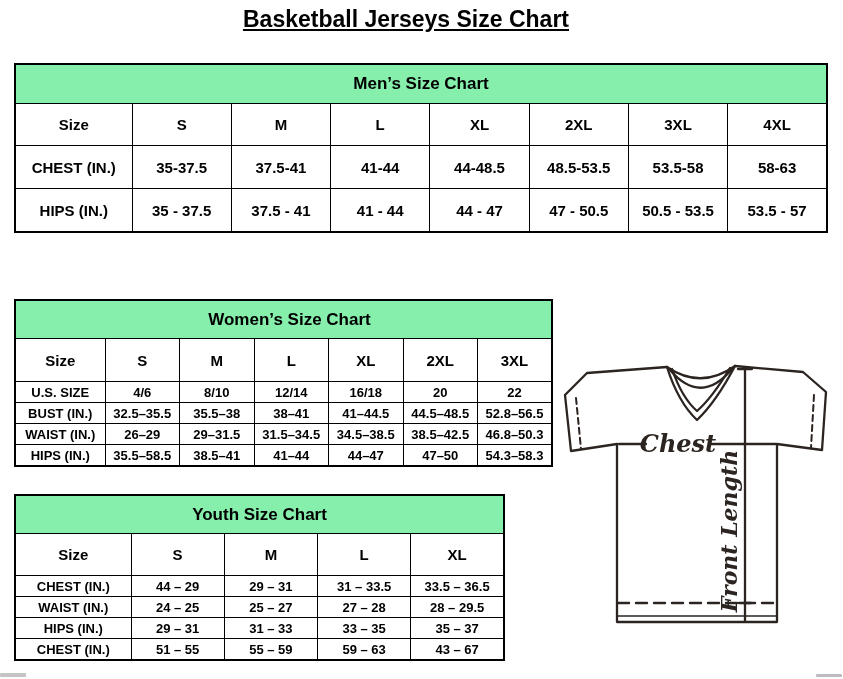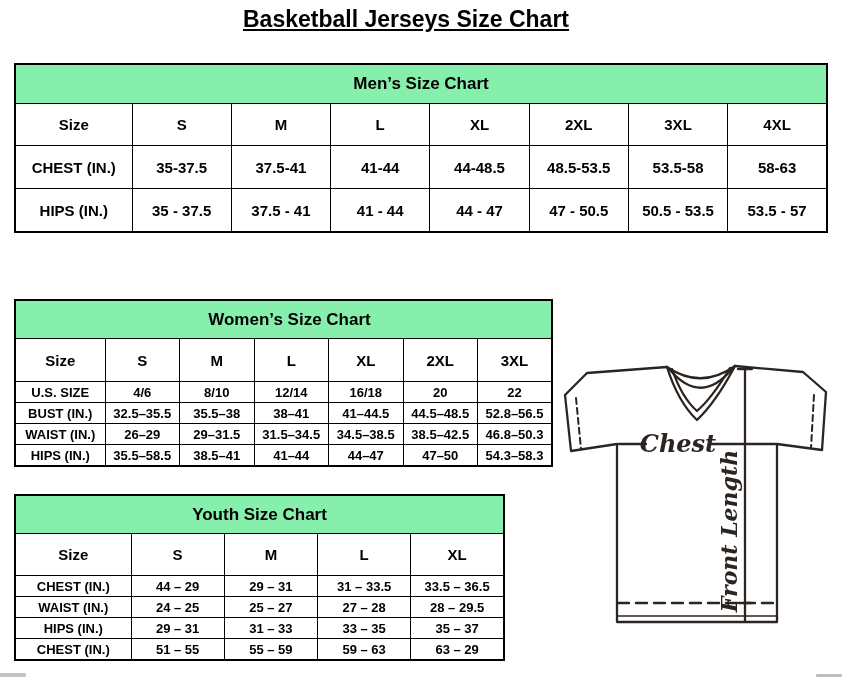--- a/index.html
+++ b/index.html
@@ -199,21 +199,21 @@
       <td>29 – 31</td>
       <td>31 – 33</td>
       <td>33 – 35</td>
       <td>35 – 37</td>
     </tr>
     <tr class="data-row">
       <td class="row-label">CHEST (IN.)</td>
       <td>51 – 55</td>
       <td>55 – 59</td>
       <td>59 – 63</td>
-      <td>63 – 29</td>
+      <td>43 – 67</td>
     </tr>
   </tbody>
 </table>
 
 <div class="jersey-wrap">
   <svg viewBox="0 0 272 265" xmlns="http://www.w3.org/2000/svg">
     <g stroke="#2b2420" fill="none" stroke-width="2.3" stroke-linejoin="round" stroke-linecap="round">
 
       <path d="M109,7 L29,13 L7,35 L13,91 L59,84 L59,262 L219,262 L219,84 L264,90 L268,32 L245,12 L177,6"></path>
 

